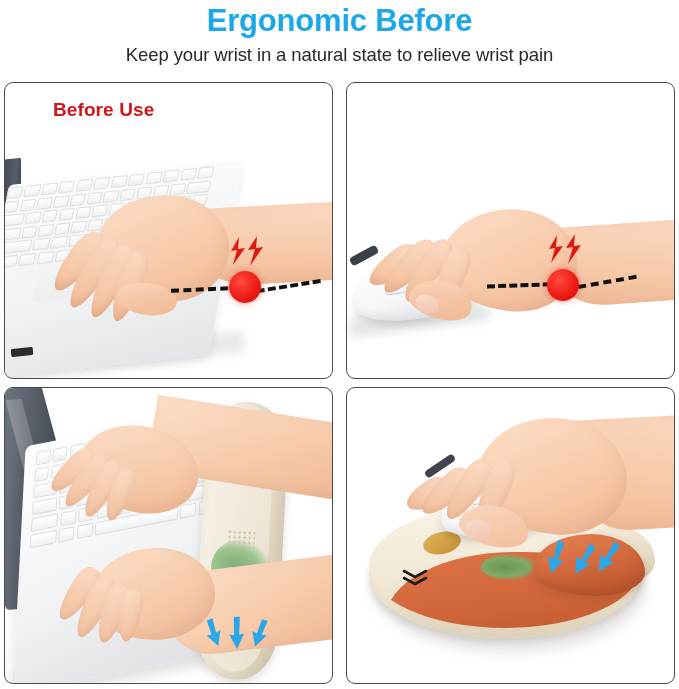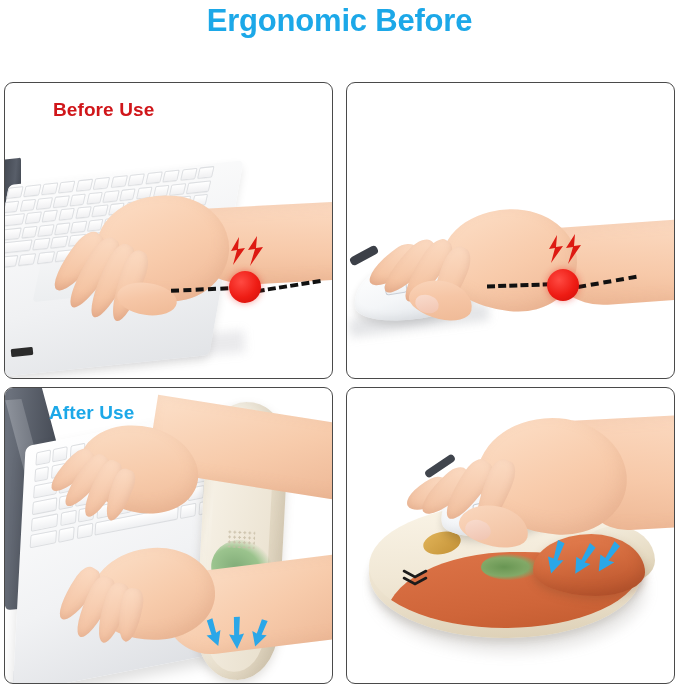--- a/index.html
+++ b/index.html
@@ -515,20 +515,21 @@
     opacity: 0.92;
   }
 </style>
 </head>
 <body>
 
 <div class="page">
 
   <div class="header">
     <div class="title">Ergonomic Before</div>
+    <div class="subtitle">Keep your wrist in a natural state to relieve wrist pain</div>
   </div>
 
   <div class="grid">
 
     <div class="panel panel-tl">
       <div class="scene">
 
         <div class="kb1-shadow"></div>
         <div class="kb1-lid"></div>
         <div class="kb1-body"></div>
@@ -779,21 +780,20 @@
         <div class="tf ta4"></div>
 
         <div class="hand-top hb-forearm"></div>
         <div class="hand-top hb-palm"></div>
         <div class="tf tb1"></div>
         <div class="tf tb2"></div>
         <div class="tf tb3"></div>
         <div class="tf tb4"></div>
       </div>
 
-      <div class="panel-label label-after">After Use</div>
     </div>
 
     <div class="panel panel-br">
       <div class="scene">
 
         <div class="pad-shadow"></div>
         <div class="pad-base"></div>
 
         <div class="pad-top">
           <div class="pad-gold"></div>

